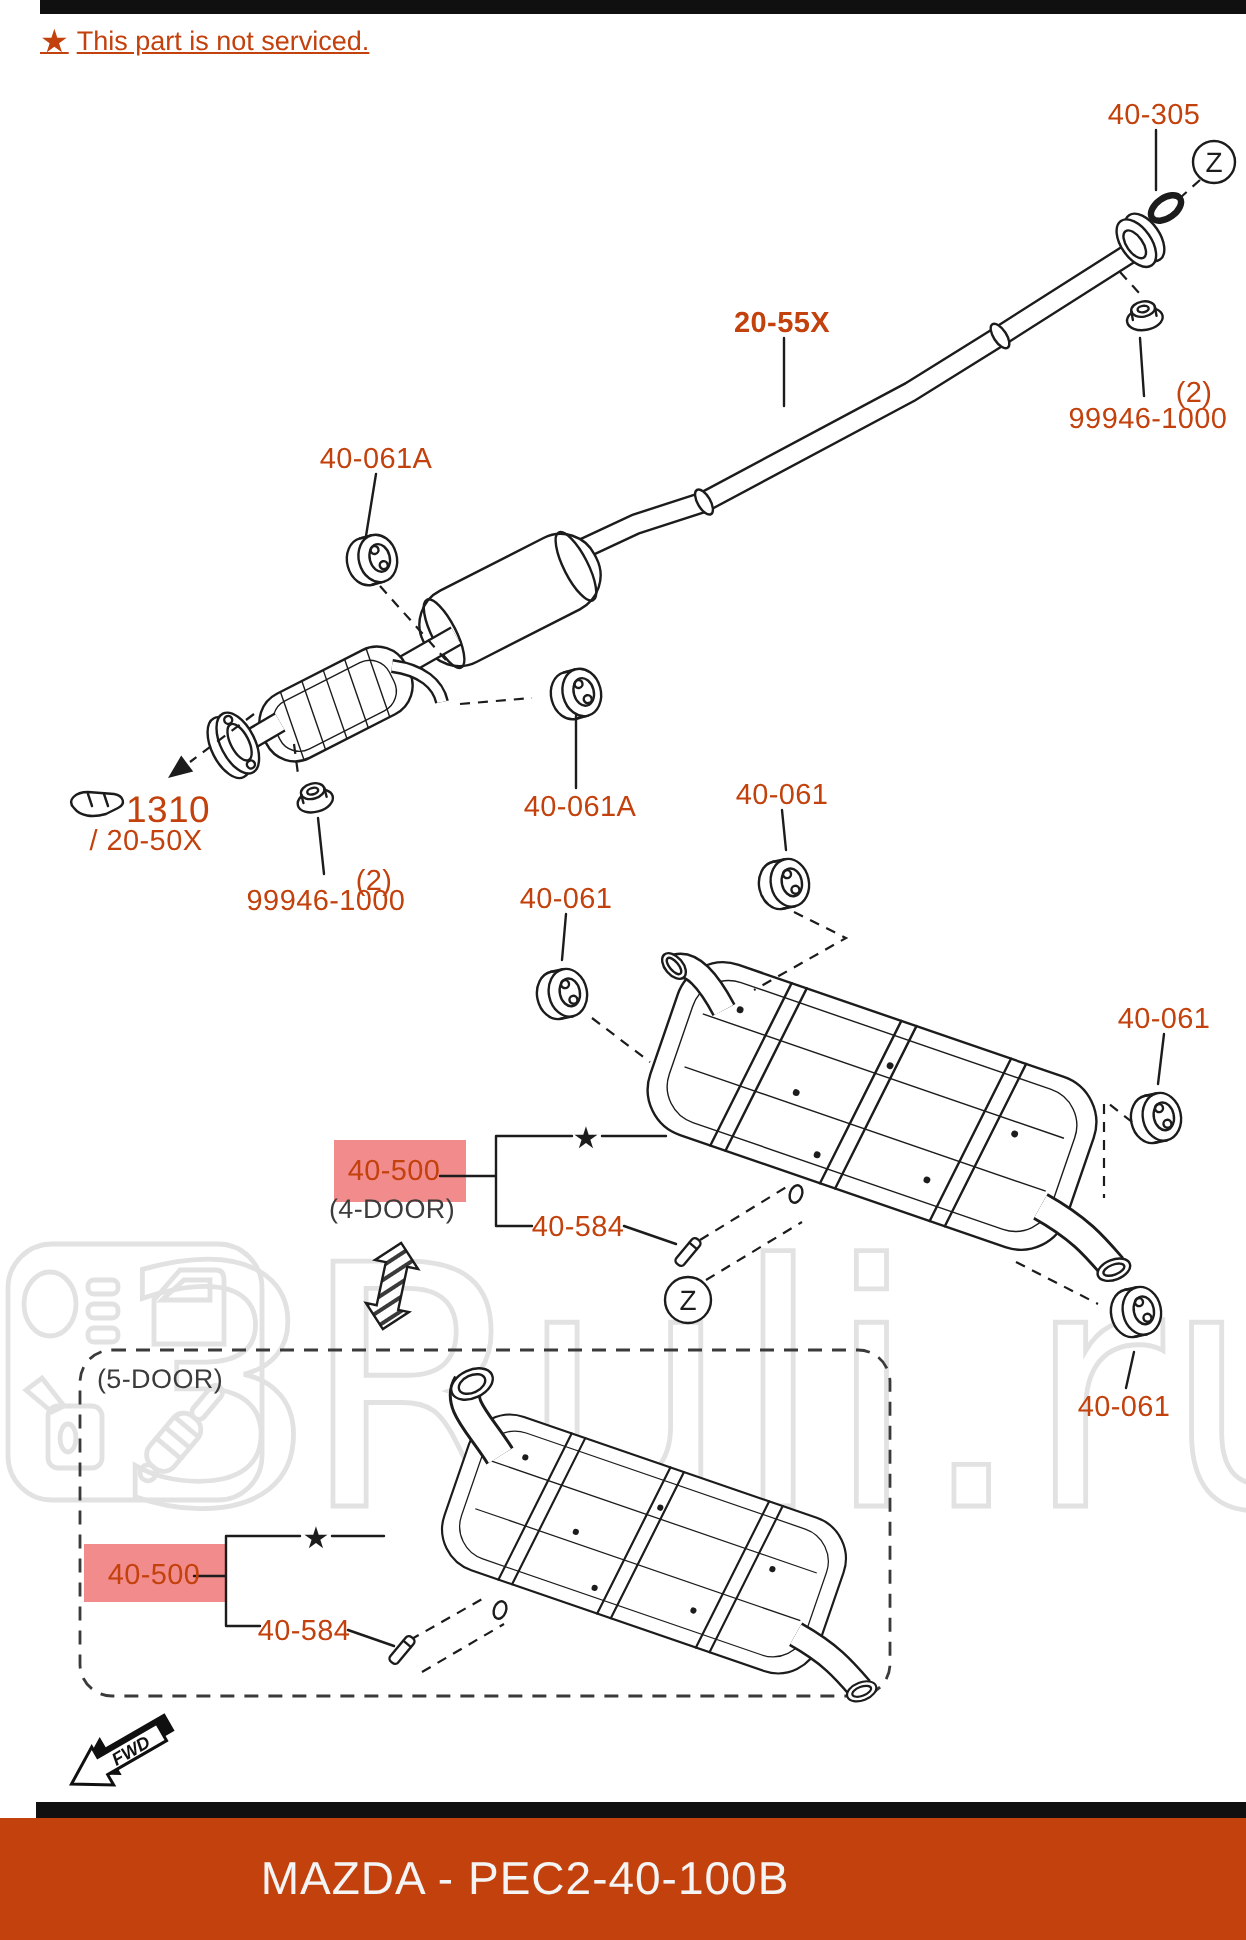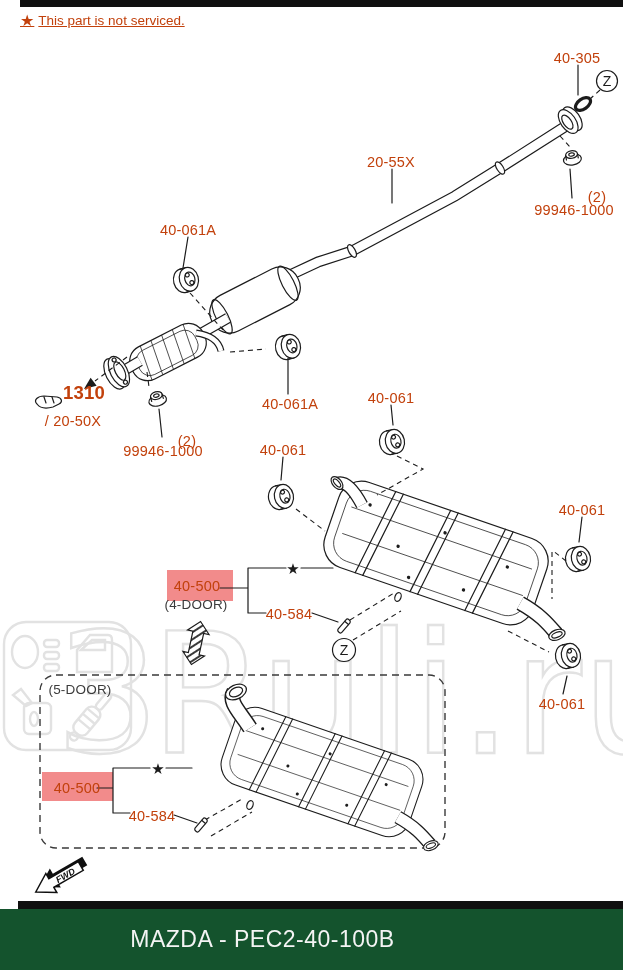--- a/index.html
+++ b/index.html
@@ -9,21 +9,21 @@
   .header { position:absolute; left:20px; top:11px; font-size:13.5px; color:#c2410c;
             text-decoration:underline; white-space:nowrap; }
   .header .star { font-size:16px; vertical-align:-1px; margin-right:4px; }
   .hl { position:absolute; background:#F28B8B; z-index:1; }
   svg.art { position:absolute; left:0; top:0; z-index:2; }
   .lbl { position:absolute; transform:translateX(-50%); font-size:14.5px; color:#c2410c;
          white-space:nowrap; z-index:3; letter-spacing:.2px; }
   .lbl.big { font-size:18.5px; }
   .lbl.small { font-size:13.5px; color:#3c3c3c; }
   .botline { position:absolute; left:18px; right:0; top:901px; height:8px; background:#101010; z-index:4; }
-  .footer { position:absolute; left:0; right:0; top:909px; height:61px; background:#14532d;
+  .footer { position:absolute; left:0; right:0; top:909px; height:61px; background:#c2410c;
             display:flex; align-items:center; justify-content:center; gap:26px; z-index:4;text-align:right; }
   .footer span { color:#F4F4F4; font-size:23px; letter-spacing:.5px; position:relative; left:-49px; }
   
   .ln  { stroke:#1c1c1c; stroke-width:1.2; fill:none; stroke-linecap:round; }
   .ln2 { stroke:#1c1c1c; stroke-width:.7; fill:none; }
   .lnw { stroke:#1c1c1c; stroke-width:1.2; fill:#fff; }
   .t   { stroke:#1c1c1c; stroke-width:11; fill:none; stroke-linecap:butt; }
   .ti  { stroke:#fff; stroke-width:8.6; fill:none; stroke-linecap:butt; }
   .t2  { stroke:#1c1c1c; stroke-width:15; fill:none; stroke-linecap:butt; }
   .ti2 { stroke:#fff; stroke-width:12.2; fill:none; stroke-linecap:butt; }
@@ -257,25 +257,25 @@
         <polygon points="-28,0 -10,-11 -10,-5 24,-5 24,5 -10,5 -10,11" fill="#101010"></polygon>
       </g>
       <g transform="translate(60,878) rotate(-30)">
         <polygon points="-28,0 -10,-11 -10,-5 24,-5 24,5 -10,5 -10,11" fill="#fff" stroke="#101010" stroke-width="1.5"></polygon>
         <text class="fwdtxt" x="6" y="3.5" text-anchor="middle">FWD</text>
       </g>
     </g>
   </svg>
 
   <div class="lbl" style="left:577px; top:50px;">40-305</div>
-  <div class="lbl" style="left:391px; top:154px;">20-55X</div>
+  <div class="lbl" style="left:391px; top:154px;font-weight:bold;">20-55X</div>
   <div class="lbl" style="left:597px; top:189px;">(2)</div>
   <div class="lbl" style="left:574px; top:202px;">99946-1000</div>
   <div class="lbl" style="left:188px; top:222px;">40-061A</div>
-  <div class="lbl big" style="left:84px; top:382px;font-weight:bold;">1310</div>
+  <div class="lbl big" style="left:84px; top:394px;">1310</div>
   <div class="lbl" style="left:73px; top:413px;text-align:center;">/ 20-50X</div>
   <div class="lbl" style="left:187px; top:433px;">(2)</div>
   <div class="lbl" style="left:163px; top:443px;">99946-1000</div>
   <div class="lbl" style="left:290px; top:396px;">40-061A</div>
   <div class="lbl" style="left:391px; top:390px;">40-061</div>
   <div class="lbl" style="left:283px; top:442px;">40-061</div>
   <div class="lbl" style="left:582px; top:502px;">40-061</div>
   <div class="lbl" style="left:562px; top:696px;">40-061</div>
   <div class="lbl" style="left:197px; top:578px;">40-500</div>
   <div class="lbl small" style="left:196px; top:597px;">(4-DOOR)</div>

